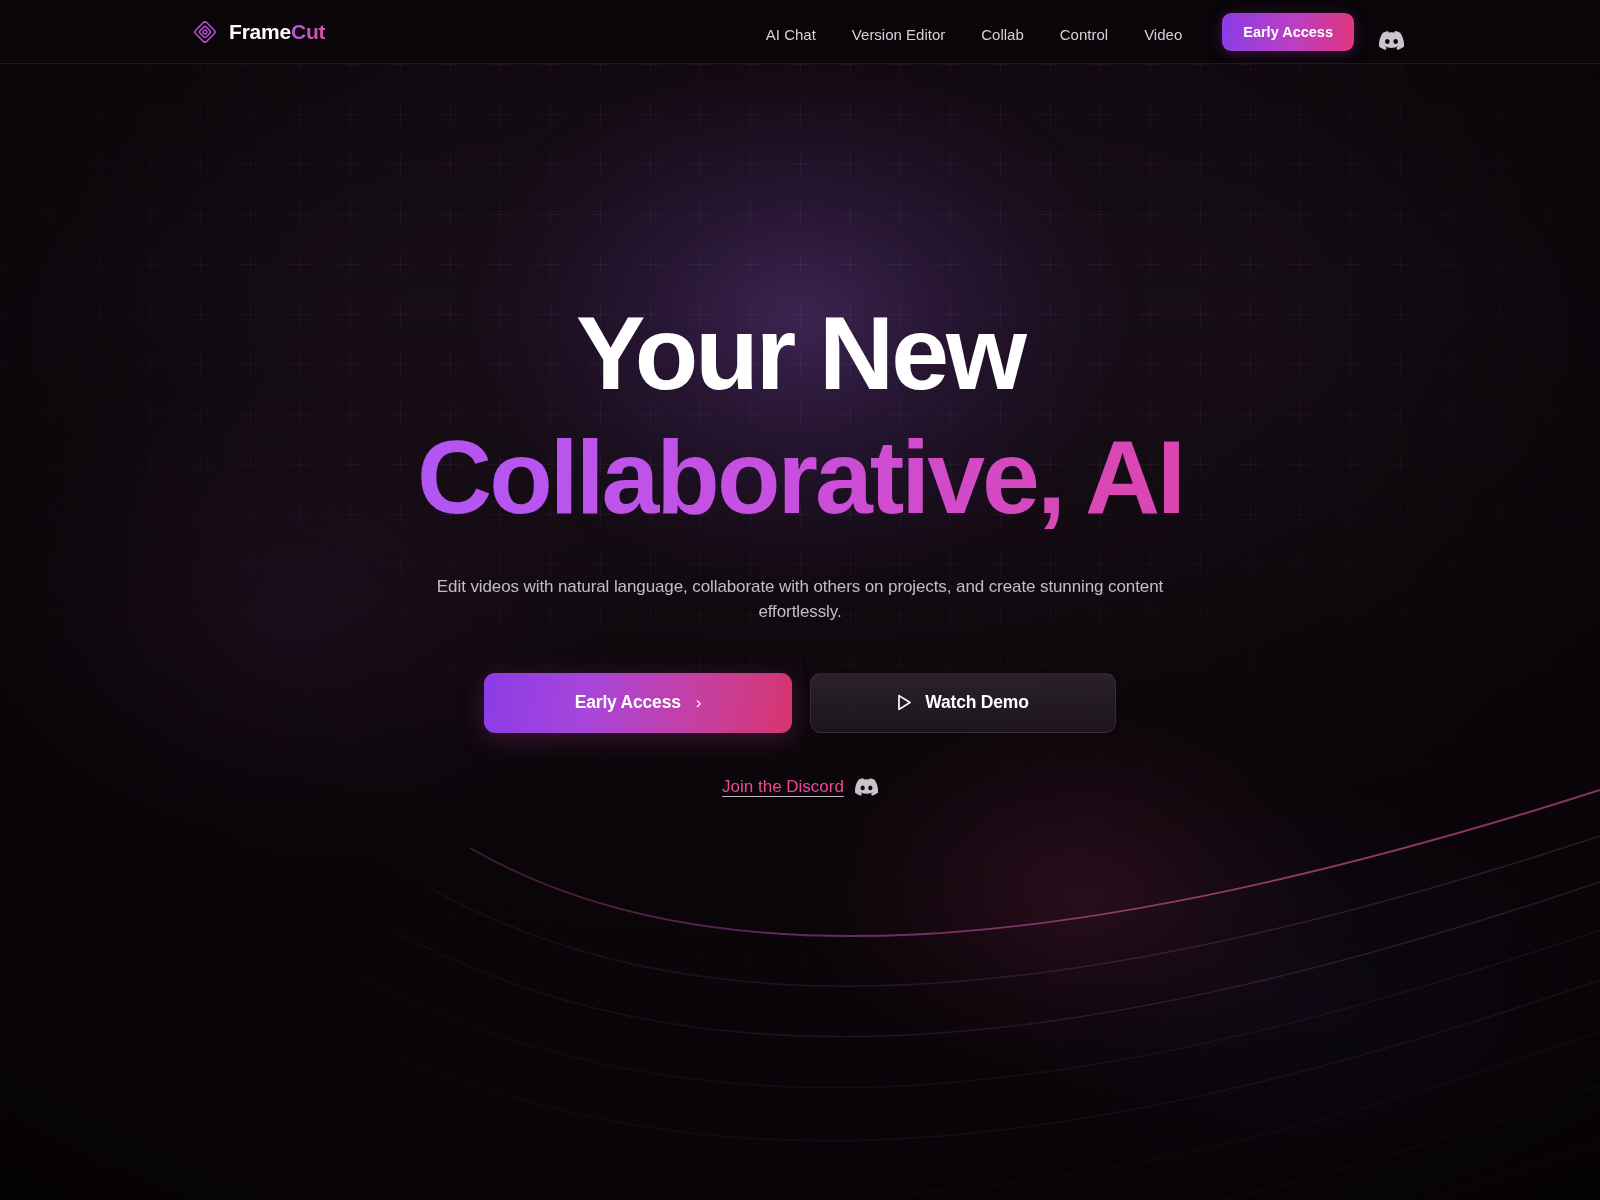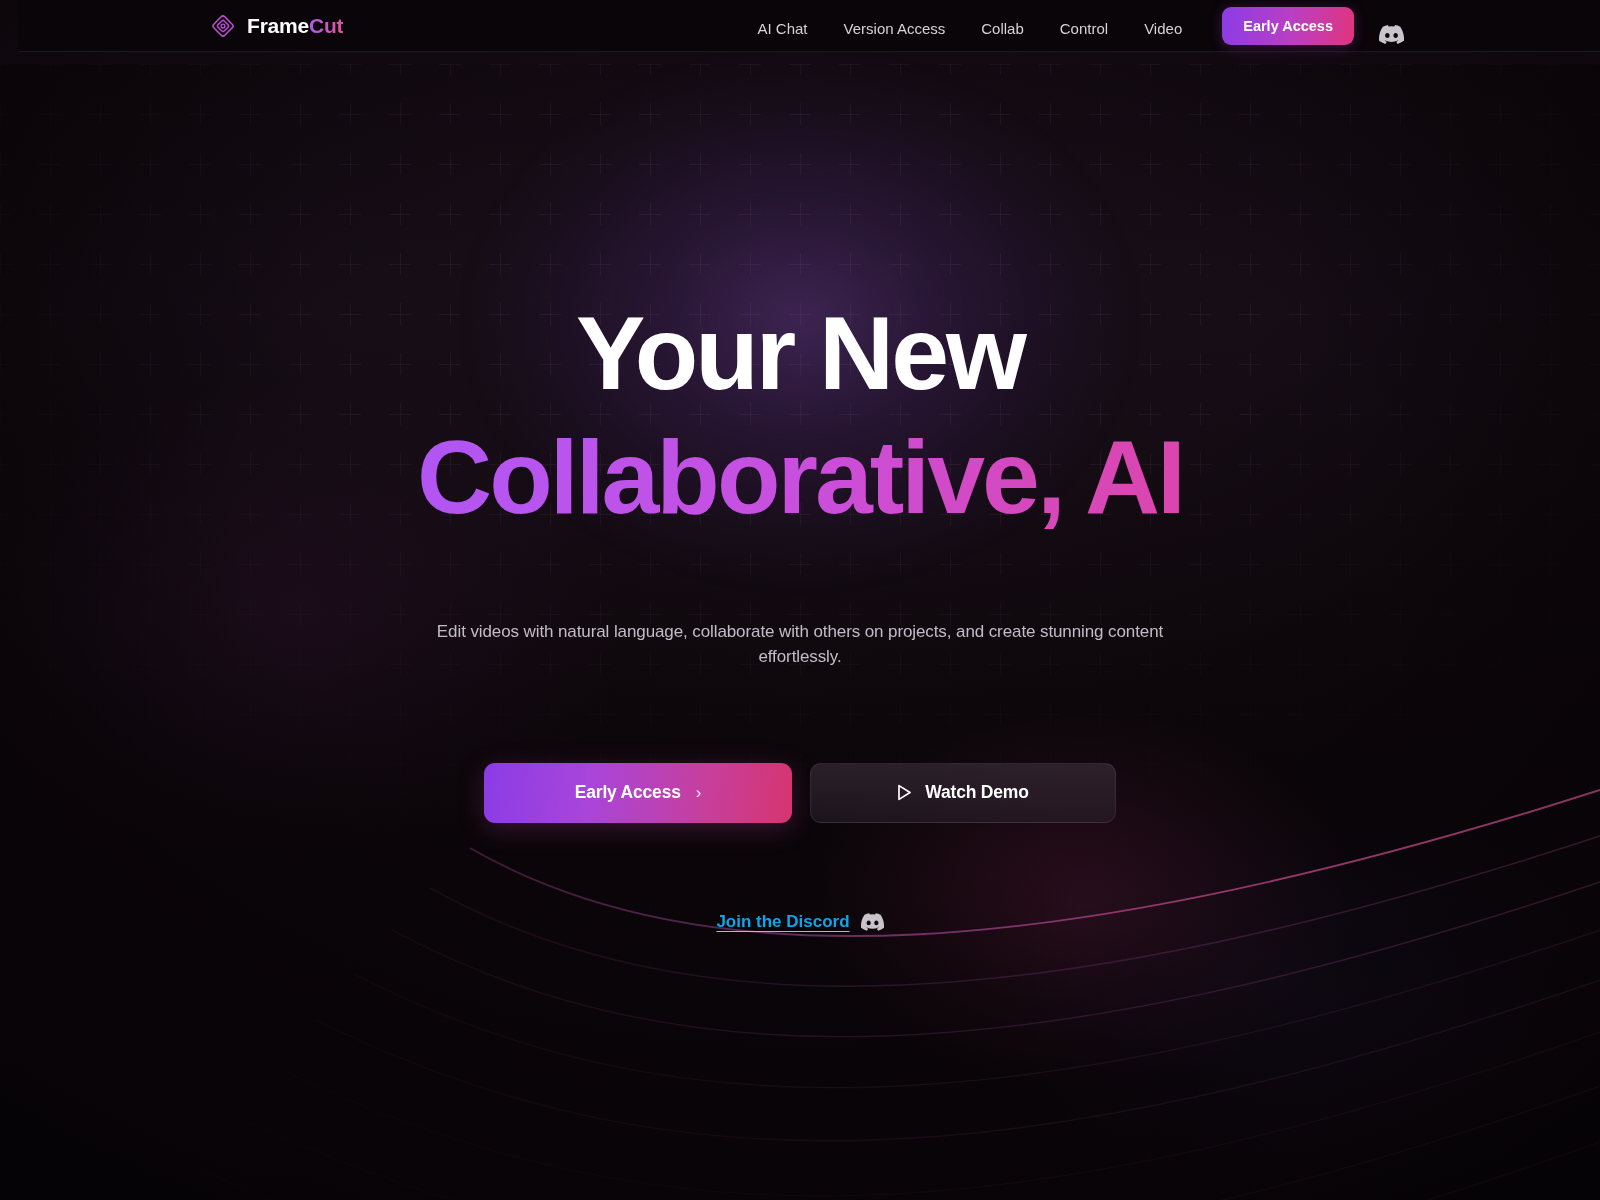--- a/index.html
+++ b/index.html
@@ -81,21 +81,21 @@
     position:absolute; inset:0;
     background:radial-gradient(ellipse 85% 75% at 50% 42%,
       rgba(0,0,0,0) 40%, rgba(5,2,5,0.42) 78%, rgba(3,1,3,0.72) 100%);
     pointer-events:none;
   }
 
   .waves { position:absolute; left:0; right:0; bottom:0; width:1600px; height:430px; }
 
   
   .header {
-    position:absolute; left:18px; top:0; right:0; height:52px;
+    position:absolute; left:0; top:0; right:0; height:64px;
     display:flex; align-items:center;
     background:rgba(9,5,9,0.92);
     border-bottom:1px solid rgba(160,120,180,0.16);
     z-index:30;
   }
   .brand {
     position:absolute; left:193px; top:50%; transform:translateY(-50%);
     display:flex; align-items:center; gap:12px; cursor:pointer;
   }
   .brand-mark { width:24px; height:24px; display:block; }
@@ -121,21 +121,21 @@
   .nav-discord {
     margin-left:24px; width:26px; height:20px;
     display:flex; align-items:center; justify-content:center; cursor:pointer;
   }
   .nav-discord svg { width:25px; height:19px; fill:#c9c5cc; }
 
   
   .hero {
     position:absolute; left:0; right:0; top:64px;
     display:flex; flex-direction:column; align-items:center;
-    z-index:10; pointer-events:none;gap:45px;
+    z-index:10; pointer-events:none;
   }
   .hero > * { pointer-events:auto; }
 
   .headline {
     margin-top:228px;
     text-align:center;
     font-size:104px; font-weight:700; line-height:1.19;
     letter-spacing:-3px; color:#ffffff;
     width:1100px;
   }
@@ -169,21 +169,21 @@
     border:1px solid rgba(190,170,200,0.11);
     background:linear-gradient(180deg, rgba(62,50,62,0.60) 0%, rgba(44,34,46,0.52) 100%);
     color:#ffffff; font-size:17.5px; font-weight:700; letter-spacing:-0.2px;
   }
   .play-tri { width:15px; height:17px; display:block; }
 
   .discord-row {
     margin-top:44px; display:flex; align-items:center; gap:11px; cursor:pointer;
   }
   .discord-link {
-    color:#0ea5e9; font-size:17px; font-weight:700;
+    color:#ec4899; font-size:17px; font-weight:400;
     text-decoration:underline; text-underline-offset:4px;
     text-decoration-thickness:1px; text-decoration-color:rgba(215,210,220,0.85);
   }
   .discord-row svg { width:23px; height:18px; fill:#c9c4cb; }
 </style>
 </head>
 <body>
 
 <div class="page">
 
@@ -242,21 +242,21 @@
           <circle cx="12" cy="12" r="1.9" stroke="#c24fd8" stroke-width="1.4"></circle>
         </g>
       </svg>
       <div class="brand-text">
         <span class="b1">Frame</span><span class="b2">Cut</span>
       </div>
     </div>
 
     <nav class="nav">
       <a class="nav-link" href="#">AI Chat</a>
-      <a class="nav-link" href="#">Version Access</a>
+      <a class="nav-link" href="#">Version Editor</a>
       <a class="nav-link" href="#">Collab</a>
       <a class="nav-link" href="#">Control</a>
       <a class="nav-link" href="#">Video</a>
 
       <button class="nav-cta">Early Access</button>
 
       <a class="nav-discord" href="#">
         <svg viewBox="0 0 127 96">
           <path d="M107.7 8.07A105.15 105.15 0 0 0 81.47 0a72.06 72.06 0 0 0-3.36 6.83 97.68 97.68 0 0 0-29.11 0A72.37 72.37 0 0 0 45.64 0a105.89 105.89 0 0 0-26.25 8.09C2.79 32.65-1.71 56.6.54 80.21a105.73 105.73 0 0 0 32.17 16.15 77.7 77.7 0 0 0 6.89-11.11 68.42 68.42 0 0 1-10.85-5.18c.91-.66 1.8-1.34 2.66-2a75.57 75.57 0 0 0 64.32 0c.87.71 1.76 1.39 2.66 2a68.68 68.68 0 0 1-10.87 5.19 77 77 0 0 0 6.89 11.1 105.25 105.25 0 0 0 32.19-16.14c2.64-27.38-4.51-51.11-18.9-72.15ZM42.45 65.69C36.18 65.69 31 60 31 53s5-12.74 11.43-12.74S54 46 53.89 53s-5.05 12.69-11.44 12.69Zm42.24 0C78.41 65.69 73.25 60 73.25 53s5-12.74 11.44-12.74S96.23 46 96.12 53s-5.04 12.69-11.43 12.69Z"></path>
         </svg>

